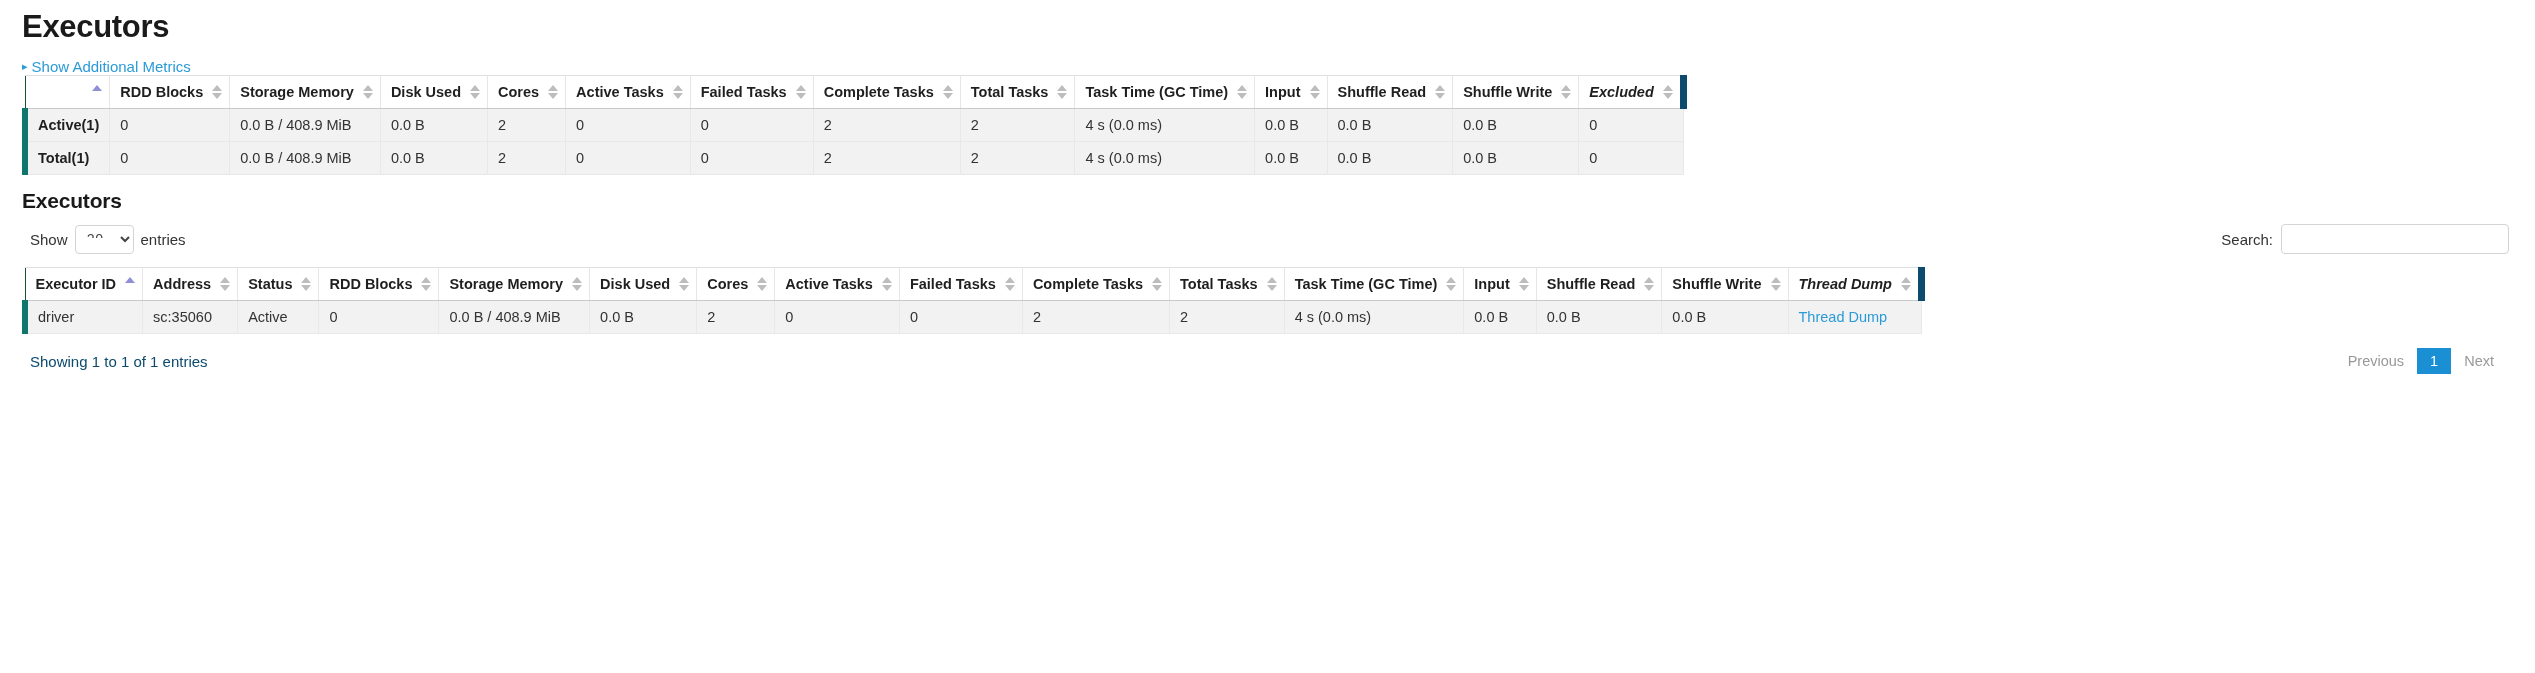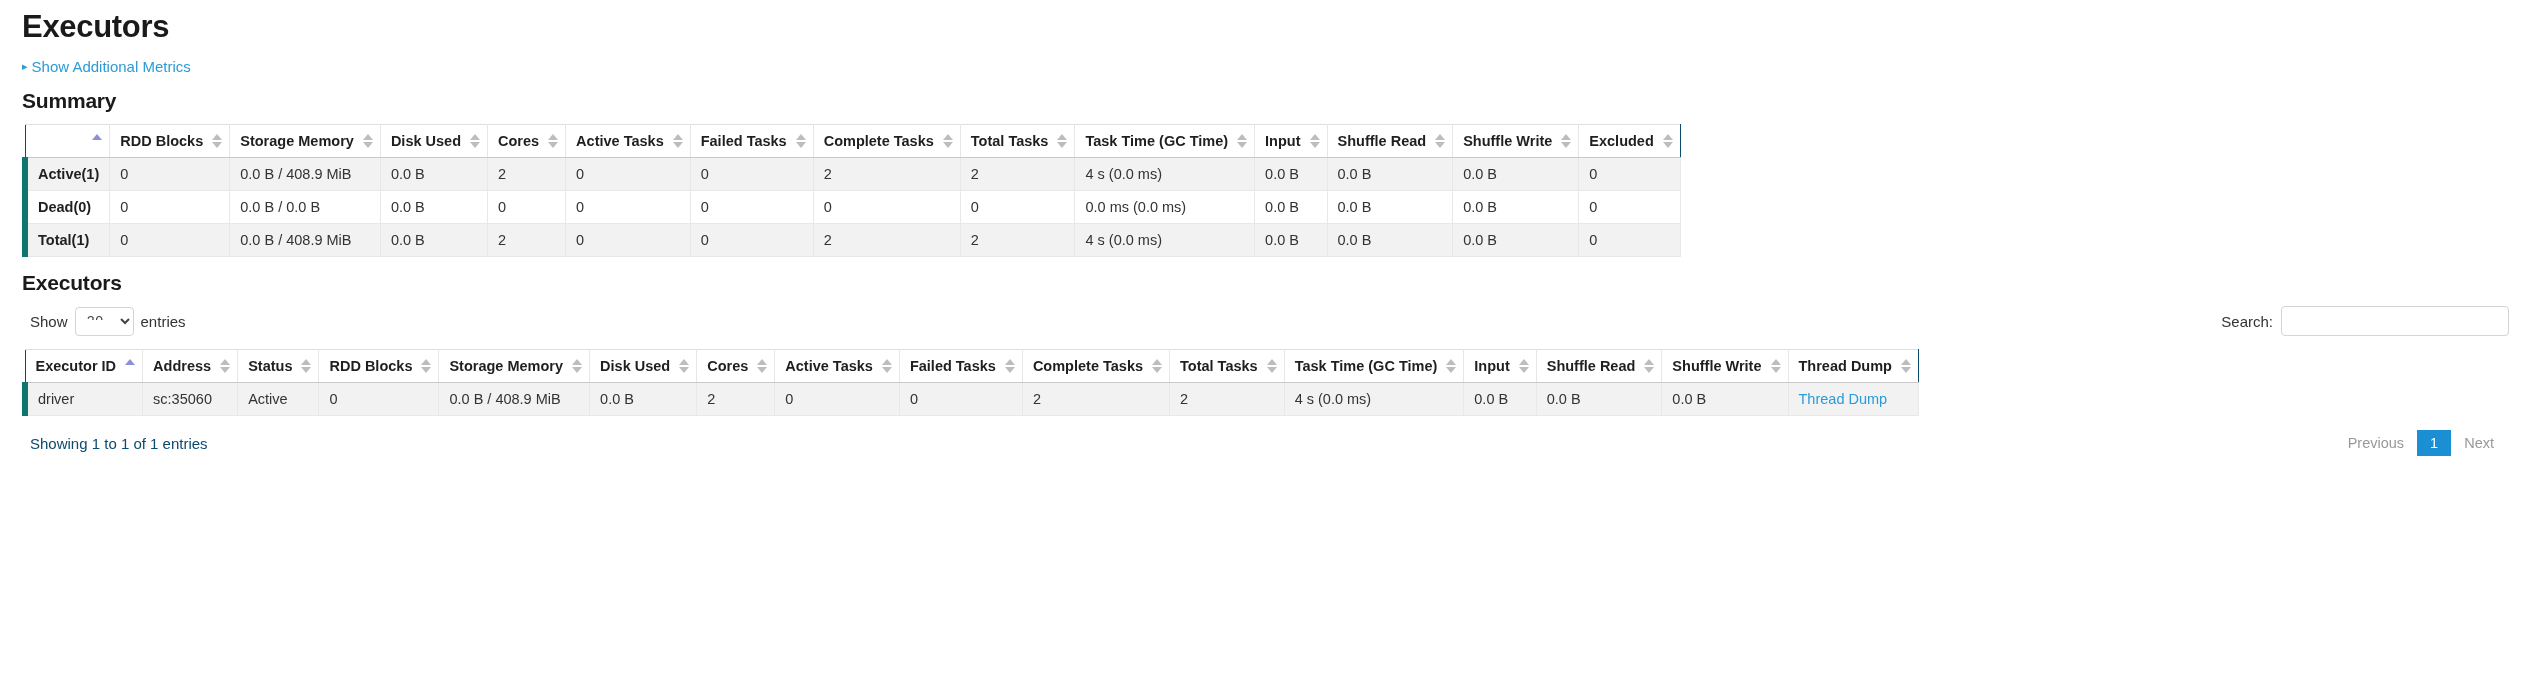--- a/index.html
+++ b/index.html
@@ -64,21 +64,21 @@
     color: #1f1f1f;
     text-align: left;
     padding: 8px 26px 8px 10px;
     position: relative;
     white-space: nowrap;
     vertical-align: middle;
     cursor: pointer;
     font-size: 14.5px;
   }
   table.sparkt thead th:first-child { border-left: 1px solid #14532d; }
-  table.sparkt thead th:last-child  { border-right: 1px solid #0c4a6e; }
+  table.sparkt thead th:last-child  { border-right: 7px solid #0c4a6e; font-style: italic; }
 
   table.sparkt tbody td {
     border-right: 1px solid #e8e8e8;
     border-bottom: 1px solid #e8e8e8;
     padding: 8px 10px;
     white-space: nowrap;
     color: #333333;
     vertical-align: middle;
   }
   table.sparkt tbody td:first-child { border-left: 6px solid #0f766e; }
@@ -213,21 +213,20 @@
 
 <div class="page">
 
   <h1 class="page-title">Executors</h1>
 
   <div class="metrics-toggle">
     <span class="caret">▸</span>
     <span class="tlabel">Show Additional Metrics</span>
   </div>
 
-  <h2 class="section-heading">Summary</h2>
 
   <div class="tbl-wrap">
     <table class="sparkt">
       <thead>
         <tr>
           <th>
             <span></span>
             <span class="sorter asc">
                 <i class="up"></i>
               </span>
@@ -330,36 +329,20 @@
           <td class="rowhead">Active(1)</td>
           <td>0</td>
           <td>0.0 B / 408.9 MiB</td>
           <td>0.0 B</td>
           <td>2</td>
           <td>0</td>
           <td>0</td>
           <td>2</td>
           <td>2</td>
           <td>4 s (0.0 ms)</td>
-          <td>0.0 B</td>
-          <td>0.0 B</td>
-          <td>0.0 B</td>
-          <td>0</td>
-        </tr>
-        <tr class="even">
-          <td class="rowhead">Dead(0)</td>
-          <td>0</td>
-          <td>0.0 B / 0.0 B</td>
-          <td>0.0 B</td>
-          <td>0</td>
-          <td>0</td>
-          <td>0</td>
-          <td>0</td>
-          <td>0</td>
-          <td>0.0 ms (0.0 ms)</td>
           <td>0.0 B</td>
           <td>0.0 B</td>
           <td>0.0 B</td>
           <td>0</td>
         </tr>
         <tr class="odd">
           <td class="rowhead">Total(1)</td>
           <td>0</td>
           <td>0.0 B / 408.9 MiB</td>
           <td>0.0 B</td>

